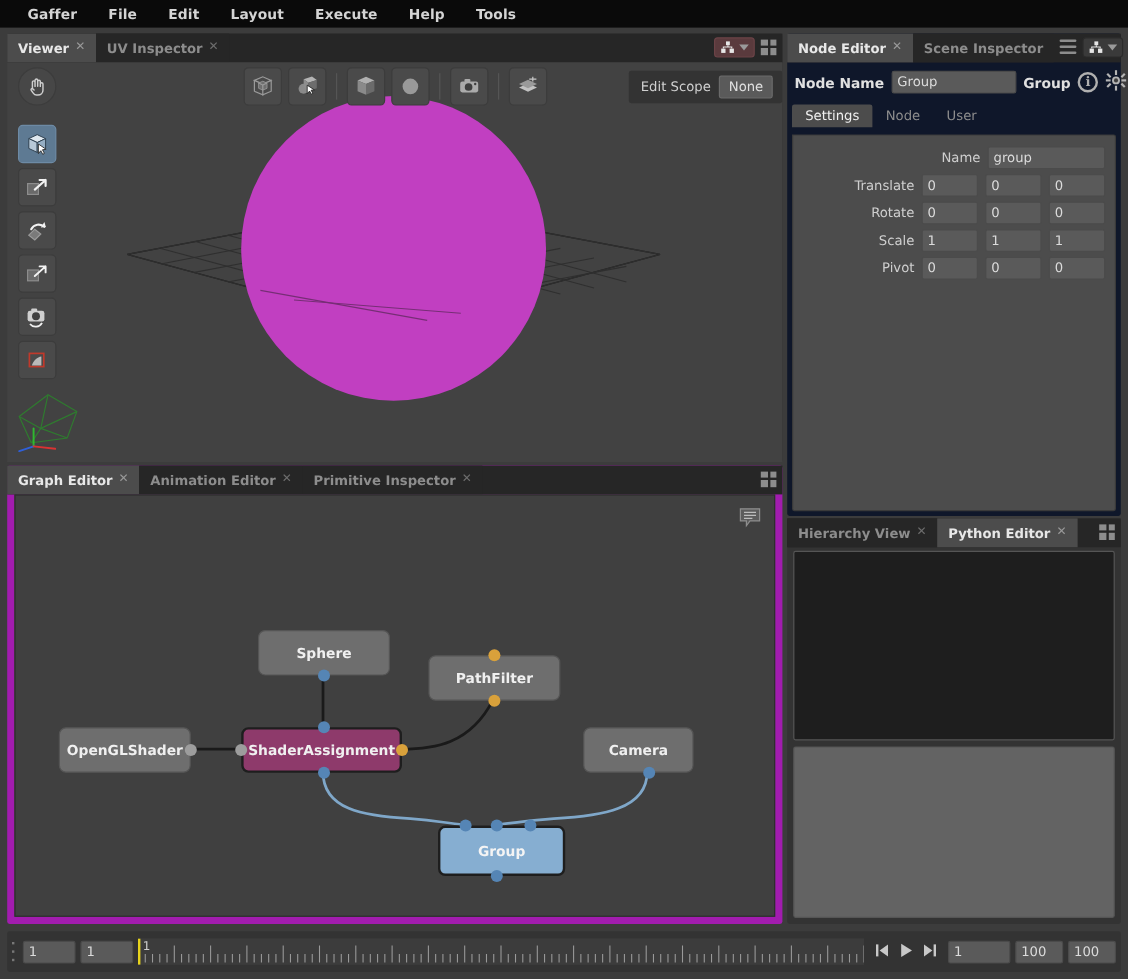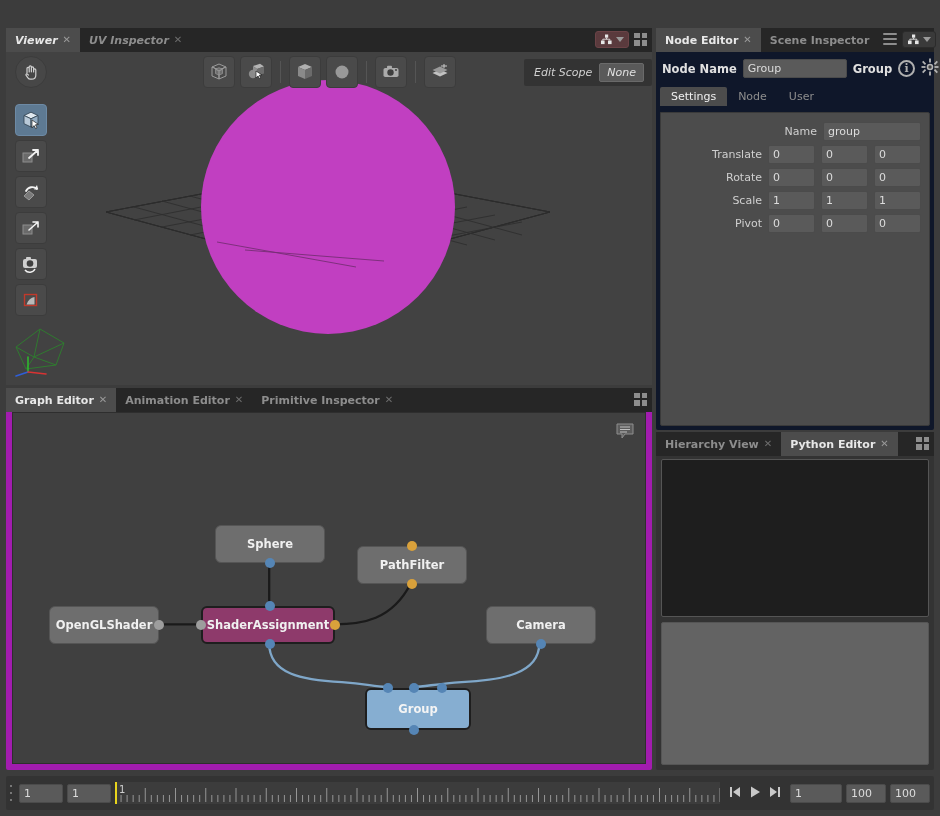--- a/index.html
+++ b/index.html
@@ -58,21 +58,21 @@
   .pinbox.hot { background:#5a3a3d; border-color:#6b4347; }
   .caret { width:0;height:0;border-left:4px solid transparent;border-right:4px solid transparent;
            border-top:5px solid #9a9a9a; }
   .gridbtn { width:13px; height:13px; display:grid; grid-template-columns:1fr 1fr;
              grid-template-rows:1fr 1fr; gap:2px; cursor:pointer; }
   .gridbtn i { background:#8d8d8d; }
 
   
   #viewer-panel {
     position:absolute; left:6px; top:28px; width:646px; height:357px;
-    background:#333; border-radius:2px;font-style:italic;
+    background:#333; border-radius:2px;
   }
   #viewer-body {
     position:absolute; left:0; top:24px; width:646px; height:333px;
     background:#404040; overflow:hidden;
   }
   #viewer-canvas { position:absolute; inset:0; background:#424242; }
 
   .vtoolbar-left {
     position:absolute; left:6px; top:4px; width:38px;
     display:flex; flex-direction:column; align-items:center; gap:4px;
@@ -194,20 +194,29 @@
   .playhead { position:absolute; top:0; width:2px; height:22px; background:#e8d41c; }
   .playhead-lbl { position:absolute; top:2px; font-size:10px; color:#cfcfcf; }
   .transport { display:flex; align-items:center; gap:6px; padding:0 5px; }
   .tp { cursor:pointer; }
 </style>
 </head>
 <body>
 
 <div class="app">
 
+  <div class="menubar">
+    <div class="mi">Gaffer</div>
+    <div class="mi">File</div>
+    <div class="mi">Edit</div>
+    <div class="mi">Layout</div>
+    <div class="mi">Execute</div>
+    <div class="mi">Help</div>
+    <div class="mi">Tools</div>
+  </div>
 
   <div id="viewer-panel">
     <div class="tabbar">
       <div class="tab active">
         <span>Viewer</span>
         <span class="xc">✕</span>
       </div>
       <div class="tab">
         <span>UV Inspector</span>
         <span class="xc">✕</span>
@@ -442,21 +451,21 @@
       <div class="plug grey" style="left:141px; top:207px;"></div>
 
       <div class="nodebox magenta" style="left:188px; top:193px; width:134px; height:38px;">
         <span>ShaderAssignment</span>
       </div>
       <div class="plug grey" style="left:183px; top:207px;"></div>
       <div class="plug blue" style="left:252px; top:188px;"></div>
       <div class="plug orange" style="left:317px; top:207px;"></div>
       <div class="plug blue" style="left:252px; top:226px;"></div>
 
-      <div class="nodebox grey" style="left:473px; top:193px; width:110px; height:38px;">
+      <div class="nodebox grey" style="left:473px; top:193px; width:92px; height:38px;">
         <span>Camera</span>
       </div>
       <div class="plug blue" style="left:523px; top:226px;"></div>
 
       <div class="nodebox blue" style="left:352px; top:275px; width:106px; height:42px;">
         <span>Group</span>
       </div>
       <div class="plug blue" style="left:370px; top:270px;"></div>
       <div class="plug blue" style="left:396px; top:270px;"></div>
       <div class="plug blue" style="left:424px; top:270px;"></div>

